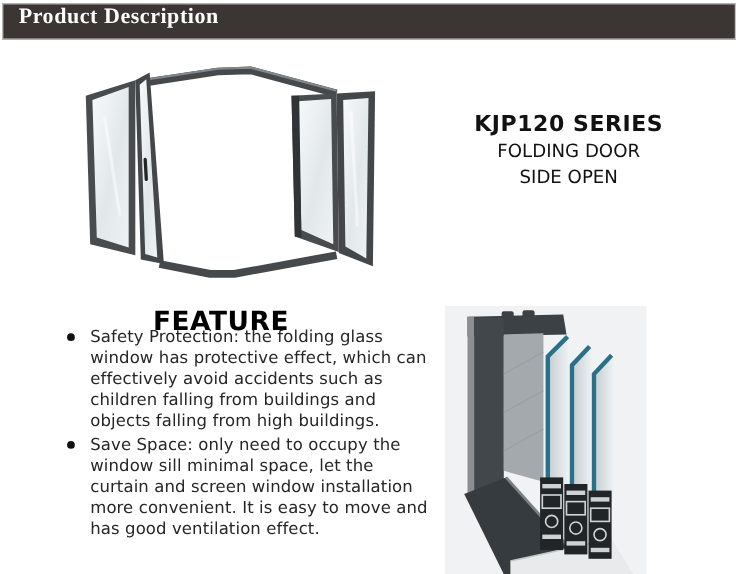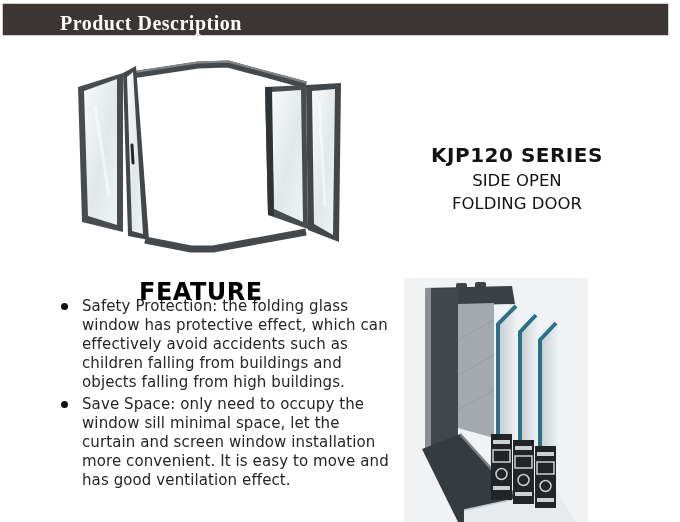--- a/index.html
+++ b/index.html
@@ -2,29 +2,29 @@
 <html><head>
 <meta charset="utf-8">
 <style>
   html,body{margin:0;padding:0;background:#ffffff;}
   .page{position:relative;width:680px;height:522px;background:#ffffff;overflow:hidden;
         font-family:"DejaVu Sans","Liberation Sans",sans-serif;}
 
   
   .header-bar{position:absolute;left:2px;top:3px;width:667px;height:33px;
               background:#3b3533;border:1px solid #cfcfcf;box-sizing:border-box;
-              display:flex;align-items:flex-end;padding-left:43px;}
+              display:flex;align-items:flex-start;}
   .header-bar span{color:#fdfdfd;font-family:"Liberation Serif","DejaVu Serif",serif;
                    font-weight:bold;font-size:20px;letter-spacing:.5px;padding-left:14px;}
 
   
   .door-image{position:absolute;left:75px;top:56px;width:270px;height:198px;}
 
   
-  .series-block{position:absolute;left:407px;top:99px;width:220px;text-align:center;color:#121212;margin-top:43px;}
+  .series-block{position:absolute;left:407px;top:99px;width:220px;text-align:center;color:#121212;}
   .series-title{font-size:20px;font-weight:600;letter-spacing:.5px;line-height:27px;}
   .series-sub{font-size:16.5px;font-weight:400;line-height:23px;}
 
   
   .feature-heading{position:absolute;left:139px;top:266px;font-size:24px;font-weight:bold;
                    color:#000;letter-spacing:.5px;margin-top:12px;}
   .bullets{position:absolute;left:57px;top:297px;width:340px;margin:0;padding:0;list-style:none;}
   .bullets li{display:flex;margin:0 0 3px 0;}
   .dot{flex:0 0 auto;width:7px;height:7px;border-radius:50%;background:#111;margin:6px 14px 0 4px;}
   .btext{font-size:15px;line-height:19px;color:#262626;white-space:pre-line;letter-spacing:.1px;}
@@ -68,22 +68,22 @@
       <polygon points="231,29 266,27 264,186 233,174" fill="#44474a"></polygon>
       <polygon points="237,35 260,33 258,179 239,168" fill="url(#dg)"></polygon>
 
       <line x1="20" y1="50" x2="34" y2="140" stroke="#ffffff" stroke-width="3" opacity="0.5"></line>
       <line x1="244" y1="45" x2="250" y2="150" stroke="#ffffff" stroke-width="3" opacity="0.5"></line>
     </svg>
   </div>
 
   <div class="series-block">
     <div class="series-title">KJP120 SERIES</div>
+    <div class="series-sub">FOLDING DOOR</div>
     <div class="series-sub">SIDE OPEN</div>
-    <div class="series-sub">FOLDING DOOR</div>
   </div>
 
   <div class="feature-heading">FEATURE</div>
 
   <ul class="bullets">
     <li>
       <span class="dot"></span>
       <span class="btext">Safety Protection: the folding glass
 window has protective effect, which can
 effectively avoid accidents such as

